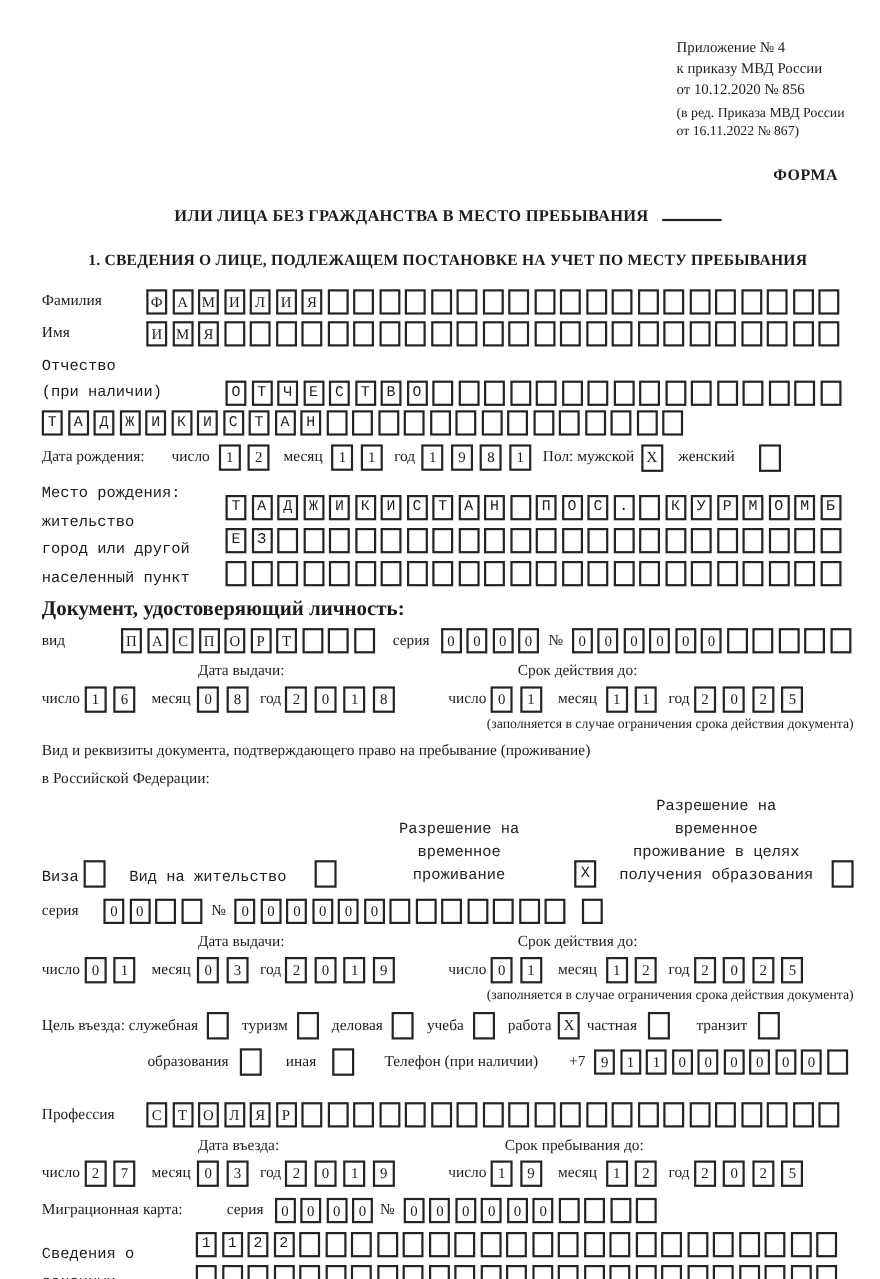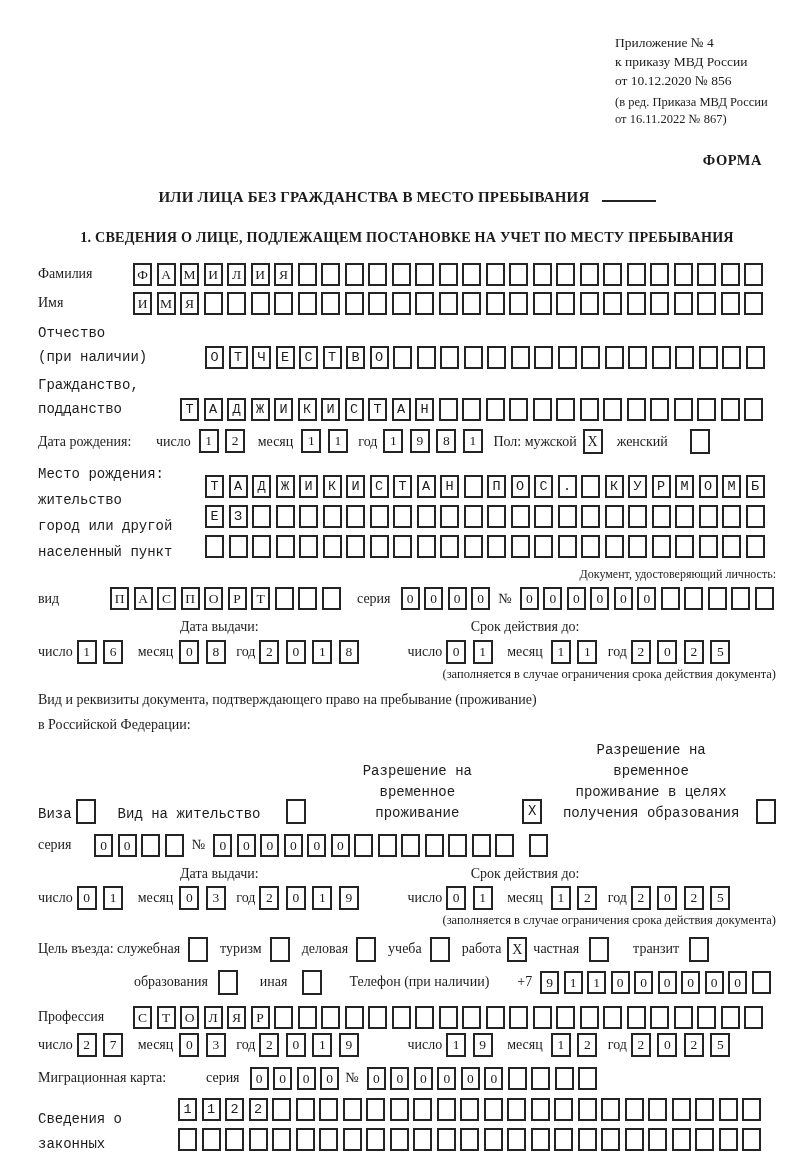--- a/index.html
+++ b/index.html
@@ -31,21 +31,21 @@
     text-align: center; font-size: 13.5px; line-height: 19px; flex-shrink: 0;
   }
   .dates .box, .cbx-dates .box { width: 20px; height: 24px; margin-right: 6.5px; line-height: 20px; }
   .checkbox {
     display: inline-block; width: 20px; height: 25px; border: 2px solid #242424;
     text-align: center; line-height: 21px; font-size: 14px; vertical-align: middle; flex-shrink: 0;
   }
   .note { text-align: right; font-size: 12.5px; margin-top: 3px; }
   .box-stack .boxes { margin-bottom: 7px; }
   .center2 { text-align: center; line-height: 1.5; }
-  .doc-heading { text-align: right; font-weight: normal; font-size: 12px; margin-top: 10px; }
+  .doc-heading { text-align: left; font-weight: bold; font-size: 19px; margin-top: 10px; }
   .sub-labels { display: flex; margin-top: 8px; }
 </style>
 </head>
 <body>
 
 <div class="page">
 
   <div class="hdr-block">
     <div>Приложение № 4</div>
     <div>к приказу МВД России</div>
@@ -157,24 +157,20 @@
         <span class="box"></span>
         <span class="box"></span>
         <span class="box"></span>
         <span class="box"></span>
         <span class="box"></span>
         <span class="box"></span>
       </span>
   </div>
 
   <div class="row top" style="margin-top:4px">
-    <span class="lbl-col" style="width:142px">
-      <div>Гражданство,</div>
-      <div>подданство</div>
-    </span>
     <span class="boxes">
         <span class="box">Т</span>
         <span class="box">А</span>
         <span class="box">Д</span>
         <span class="box">Ж</span>
         <span class="box">И</span>
         <span class="box">К</span>
         <span class="box">И</span>
         <span class="box">С</span>
         <span class="box">Т</span>
@@ -519,21 +515,21 @@
         <span class="box">0</span>
         <span class="box">0</span>
         <span class="box">0</span>
         <span class="box">0</span>
         <span class="box">0</span>
         <span class="box">0</span>
         <span class="box"></span>
       </span>
   </div>
 
-  <div class="row" style="margin-top:11px">
+  <div class="row" style="margin-top:24px">
     <span class="lbl" style="width:95px">Профессия</span>
     <span class="boxes">
         <span class="box">С</span>
         <span class="box">Т</span>
         <span class="box">О</span>
         <span class="box">Л</span>
         <span class="box">Я</span>
         <span class="box">Р</span>
         <span class="box"></span>
         <span class="box"></span>
@@ -552,20 +548,24 @@
         <span class="box"></span>
         <span class="box"></span>
         <span class="box"></span>
         <span class="box"></span>
         <span class="box"></span>
         <span class="box"></span>
         <span class="box"></span>
       </span>
   </div>
 
+  <div class="sub-labels">
+    <span style="margin-left:142px">Дата въезда:</span>
+    <span style="margin-left:205px">Срок пребывания до:</span>
+  </div>
 
   <div class="row dates" style="margin-top:4px">
     <span class="lbl">число</span>
     <span class="boxes" style="margin-left:4px">
         <span class="box">2</span>
         <span class="box">7</span>
       </span>
     <span class="lbl" style="margin:0 6px 0 8px">месяц</span>
     <span class="boxes">
         <span class="box">0</span>

